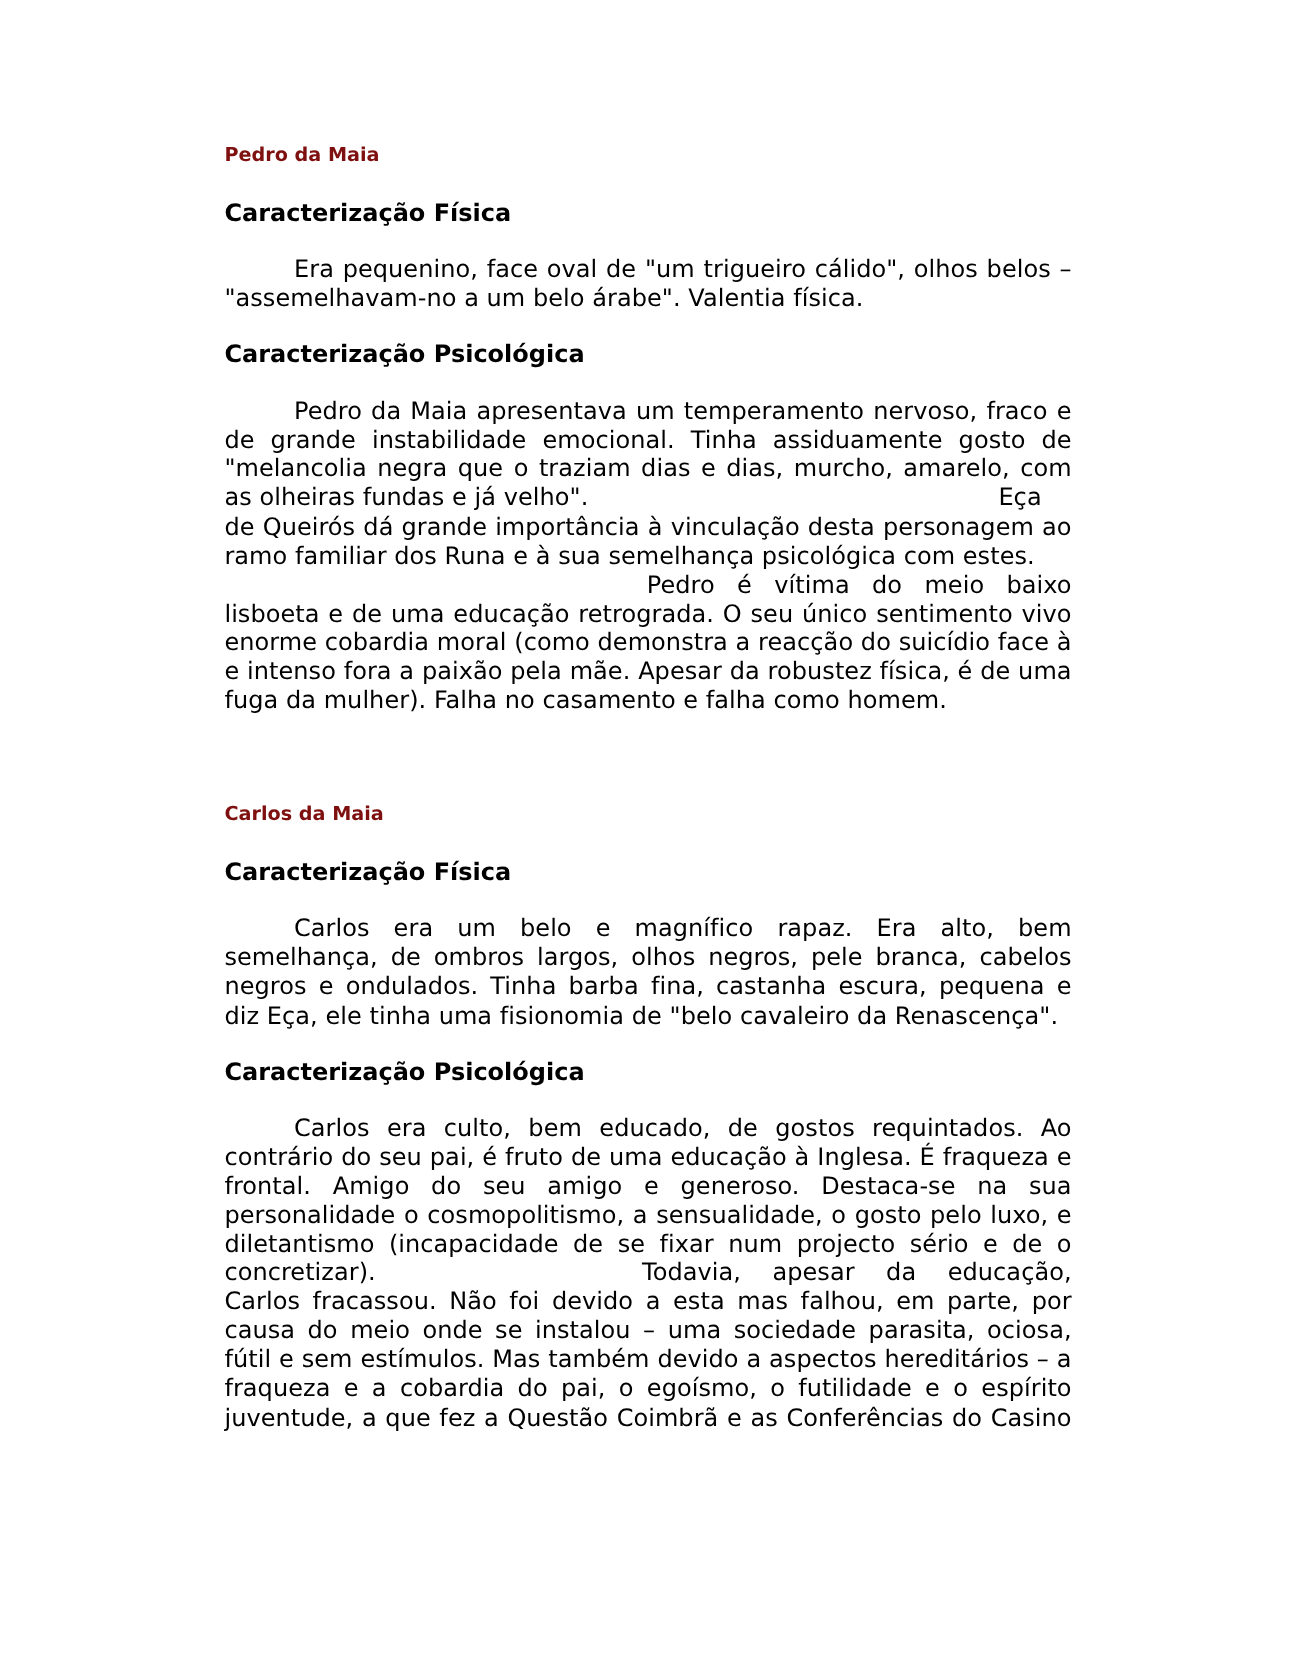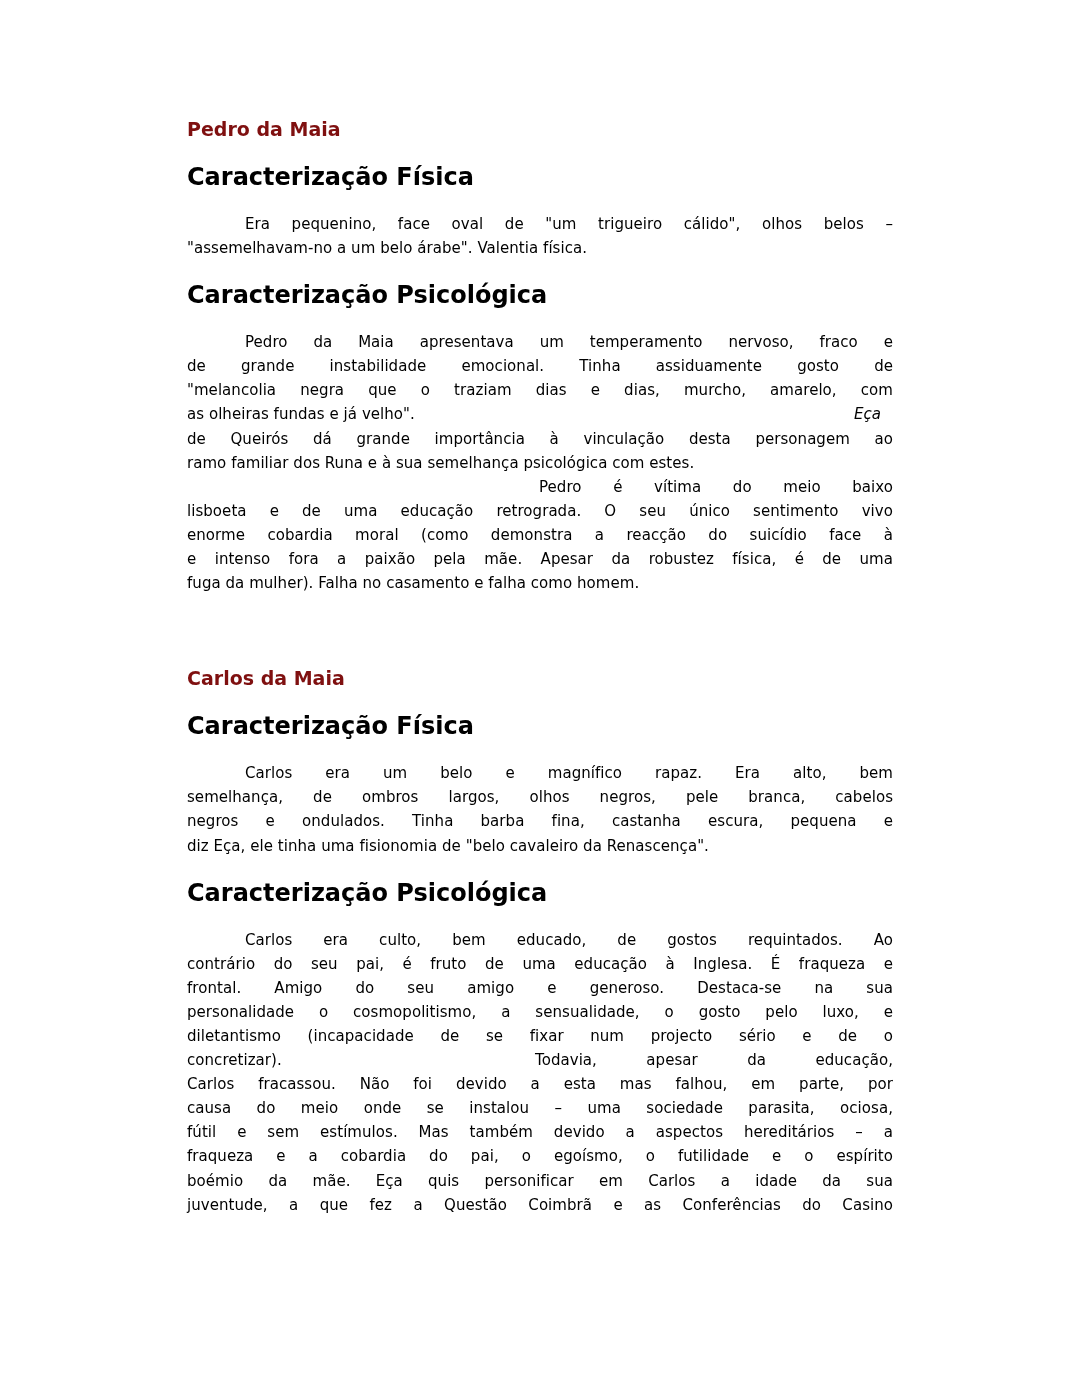--- a/index.html
+++ b/index.html
@@ -15,34 +15,34 @@
     }
     .page {
       position: absolute;
       left: 187px;
       top: 116px;
       width: 706px;
       font-family: "DejaVu Sans", "Liberation Sans", sans-serif;
       color: #000000;
     }
     .char-title {
-      font-size: 19px;
+      font-size: 16px;
       font-weight: bold;
       color: #7f1010;
       line-height: 26px;
       margin: 0;
     }
     .sub-heading {
-      font-size: 24px;
+      font-size: 20px;
       font-weight: bold;
       line-height: 26px;
       margin: 22px 0 0 0;
     }
     .para {
-      font-size: 15px;
+      font-size: 20px;
       line-height: 24.1px;
       text-align: justify;
       margin: 22px 0 0 0;
       letter-spacing: 0.05px;
     }
     .para .line {
       display: block;
       text-align: justify;
       text-align-last: justify;
       white-space: normal;
@@ -69,21 +69,21 @@
     <p class="para">
       <span class="line indent">Era pequenino, face oval de "um trigueiro cálido", olhos belos –</span>
       <span class="line last">"assemelhavam-no a um belo árabe". Valentia física.</span>
     </p>
 
     <h3 class="sub-heading">Caracterização Psicológica</h3>
     <p class="para">
       <span class="line indent">Pedro da Maia apresentava um temperamento nervoso, fraco e</span>
       <span class="line">de grande instabilidade emocional. Tinha assiduamente gosto de</span>
       <span class="line">"melancolia negra que o traziam dias e dias, murcho, amarelo, com</span>
-      <span class="line" style="position:relative;text-align-last:left;"><span>as olheiras fundas e já velho".</span><span style="position:absolute;left:667px;top:0;font-style:italic;">Eça</span></span>
+      <span class="line" style="position:relative;text-align-last:left;"><span>as olheiras fundas e já velho".</span><span style="position:absolute;left:645px;top:0;">Eça</span></span>
       <span class="line">de Queirós dá grande importância à vinculação desta personagem ao</span>
       <span class="line last">ramo familiar dos Runa e à sua semelhança psicológica com estes.</span>
       <span class="line" style="padding-left:352px;">Pedro é vítima do meio baixo</span>
       <span class="line">lisboeta e de uma educação retrograda. O seu único sentimento vivo</span>
       <span class="line">enorme cobardia moral (como demonstra a reacção do suicídio face à</span>
       <span class="line">e intenso fora a paixão pela mãe. Apesar da robustez física, é de uma</span>
       <span class="line last">fuga da mulher). Falha no casamento e falha como homem.</span>
     </p>
   </section>
 
@@ -105,18 +105,17 @@
       <span class="line indent">Carlos era culto, bem educado, de gostos requintados. Ao</span>
       <span class="line">contrário do seu pai, é fruto de uma educação à Inglesa. É fraqueza e</span>
       <span class="line">frontal. Amigo do seu amigo e generoso. Destaca-se na sua</span>
       <span class="line">personalidade o cosmopolitismo, a sensualidade, o gosto pelo luxo, e</span>
       <span class="line">diletantismo (incapacidade de se fixar num projecto sério e de o</span>
       <span class="line" style="position:relative;text-align-last:left;"><span>concretizar).</span><span style="position:absolute;left:348px;right:0;top:0;text-align:justify;text-align-last:justify;">Todavia, apesar da educação,</span></span>
       <span class="line">Carlos fracassou. Não foi devido a esta mas falhou, em parte, por</span>
       <span class="line">causa do meio onde se instalou – uma sociedade parasita, ociosa,</span>
       <span class="line">fútil e sem estímulos. Mas também devido a aspectos hereditários – a</span>
       <span class="line">fraqueza e a cobardia do pai, o egoísmo, o futilidade e o espírito</span>
-      <span class="line">boémio da mãe. Eça quis personificar em Carlos a idade da sua</span>
       <span class="line">juventude, a que fez a Questão Coimbrã e as Conferências do Casino</span>
     </p>
   </section>
 
 </div>
 
 </body></html>

